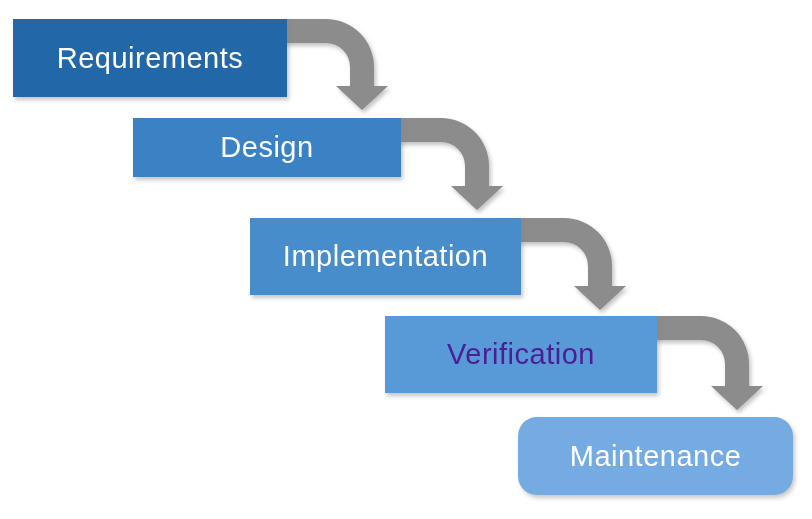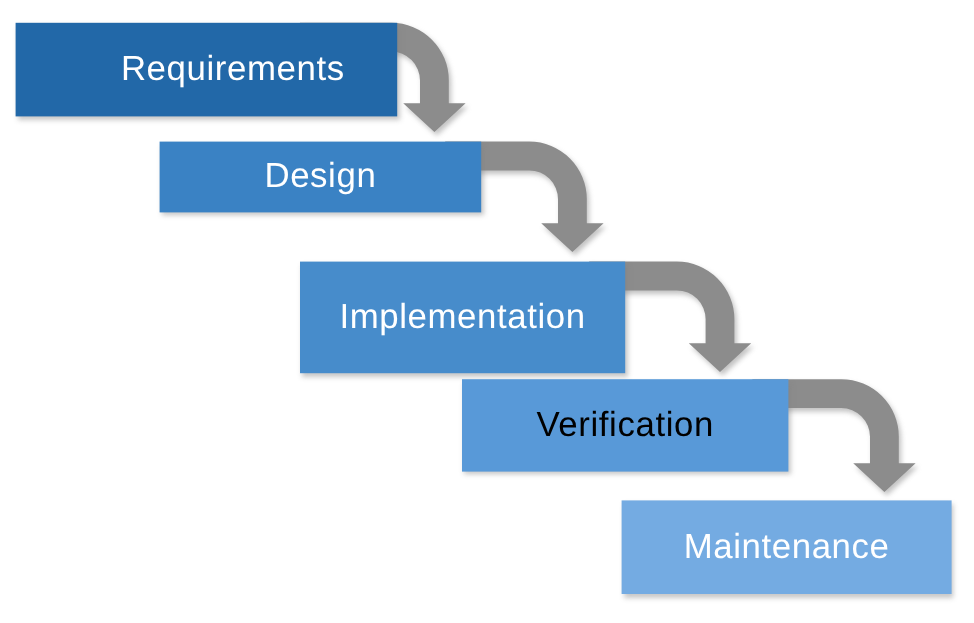--- a/index.html
+++ b/index.html
@@ -35,49 +35,49 @@
   .stage-label {
     color: #ffffff;
     font-size: 29px;
     font-weight: 300;
     letter-spacing: 0.5px;
     white-space: nowrap;
   }
   
   .box-1 { left: 13px;  top: 19px;  width: 274px; height: 78px; }
   .box-2 { left: 133px; top: 118px; width: 268px; height: 59px; }
-  .box-3 { left: 250px; top: 218px; width: 271px; height: 93px; }
+  .box-3 { left: 250px; top: 218px; width: 271px; height: 77px; }
   .box-4 { left: 385px; top: 316px; width: 272px; height: 77px; }
   .box-5 { left: 518px; top: 417px; width: 275px; height: 78px; }
 </style>
 </head>
 <body>
 
 <div class="canvas">
 
   <svg class="arrows-layer" width="812" height="519" viewBox="0 0 812 519">
     <path d="M 250 19 H 326 A 48 48 0 0 1 374 67 V 86 H 388 L 362 110 L 336 86 H 350 V 67 A 24 24 0 0 0 326 43 H 250 Z" fill="#8C8C8C"></path>
     <path d="M 371 118 H 441 A 48 48 0 0 1 489 166 V 186 H 503 L 477 210 L 451 186 H 465 V 166 A 24 24 0 0 0 441 142 H 371 Z" fill="#8C8C8C"></path>
     <path d="M 491 218 H 564 A 48 48 0 0 1 612 266 V 286 H 626 L 600 310 L 574 286 H 588 V 266 A 24 24 0 0 0 564 242 H 491 Z" fill="#8C8C8C"></path>
     <path d="M 627 316 H 701 A 48 48 0 0 1 749 364 V 386 H 763 L 737 410 L 711 386 H 725 V 364 A 24 24 0 0 0 701 340 H 627 Z" fill="#8C8C8C"></path>
   </svg>
 
-  <div class="stage-box box-1" style="background-color: rgb(34, 104, 168); padding-left: 44px;">
+  <div class="stage-box box-1" style="background-color: rgb(34, 104, 168);">
     <span class="stage-label" style="color: rgb(255, 255, 255);">Requirements</span>
   </div>
 
   <div class="stage-box box-2" style="background-color: rgb(58, 130, 196);">
     <span class="stage-label" style="color: rgb(255, 255, 255);">Design</span>
   </div>
 
   <div class="stage-box box-3" style="background-color: rgb(71, 140, 203);">
     <span class="stage-label" style="color: rgb(255, 255, 255);">Implementation</span>
   </div>
 
   <div class="stage-box box-4" style="background-color: rgb(88, 153, 216);">
-    <span class="stage-label" style="color: #000000;">Verification</span>
+    <span class="stage-label" style="color: #4c1d95;">Verification</span>
   </div>
 
-  <div class="stage-box box-5" style="background-color: rgb(116, 171, 226);">
+  <div class="stage-box box-5" style="background-color: rgb(116, 171, 226); border-radius: 19px;">
     <span class="stage-label" style="color: rgb(255, 255, 255);">Maintenance</span>
   </div>
 
 </div>
 
 </body></html>

